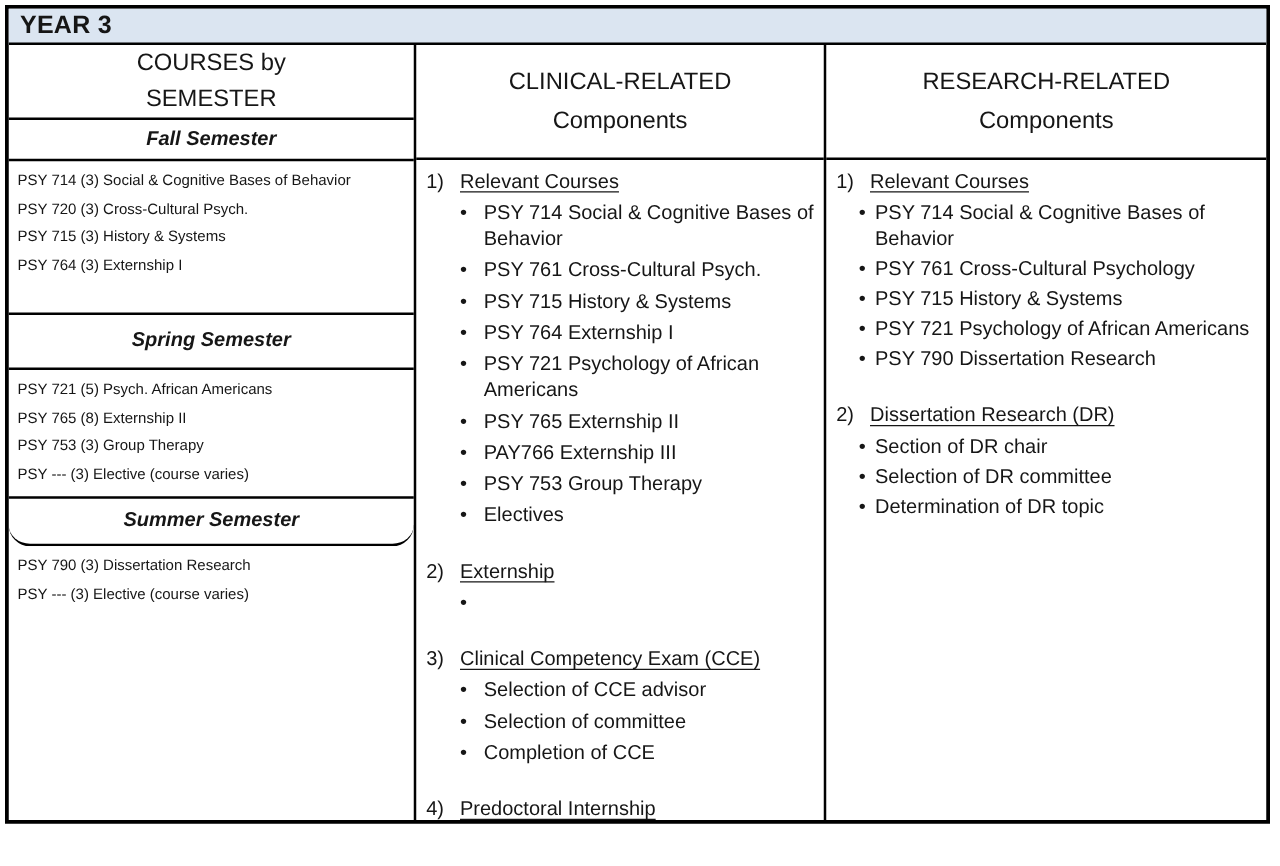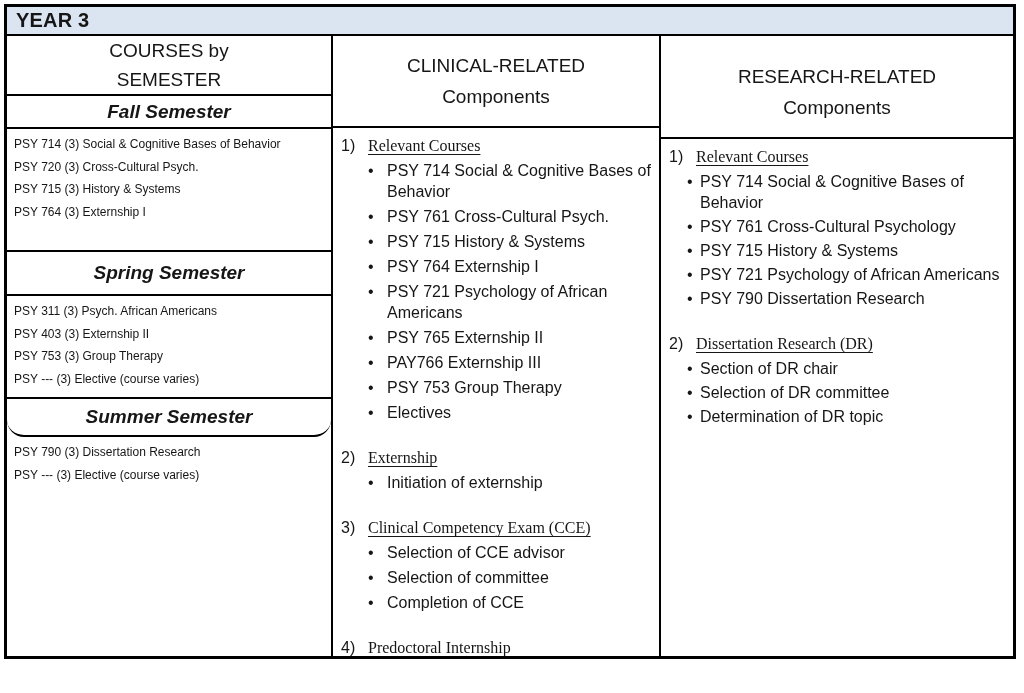--- a/index.html
+++ b/index.html
@@ -29,21 +29,21 @@
     padding-left: 9px;
     font-size: 20px;
     font-weight: bold;
     letter-spacing: 0.2px;
   }
   
   .main-row { flex: 1; display: flex; min-height: 0; }
   .col { display: flex; flex-direction: column; min-width: 0; }
   .col-left   { flex: 0 0 326px; border-right: 2px solid #000; }
   .col-mid    { flex: 0 0 328px; border-right: 2px solid #000; }
-  .col-right  { flex: 1; margin-top: 11px; }
+  .col-right  { flex: 1; }
 
   
   .col-header {
     border-bottom: 2px solid #000;
     display: flex;
     flex-direction: column;
     align-items: center;
     justify-content: center;
     text-align: center;
     font-size: 19px;
@@ -52,21 +52,21 @@
   .col-left .col-header  { flex: 0 0 59px; }
   .col-mid .col-header,
   .col-right .col-header { flex: 0 0 92px; line-height: 31px; }
 
   
   .sem-title {
     border-bottom: 2px solid #000;
     display: flex;
     align-items: center;
     justify-content: center;
-    font-size: 19px;
+    font-size: 16px;
     font-style: italic;
     font-weight: bold;
   }
   .sem-title-0 { flex: 0 0 33px; }
   .sem-title-1 { flex: 0 0 44px; }
   .sem-title-2 { flex: 0 0 38px; border-radius: 17px; }
   .sem-list {
     border-bottom: 2px solid #000;
     padding: 4px 6px 0 7px;
     font-size: 12px;
@@ -82,21 +82,21 @@
     flex: 1;
     padding: 7px 4px 0 8px;
     font-size: 16px;
     line-height: 21px;
     overflow: hidden;
   }
   .group { margin-bottom: 0; }
   .group + .group { margin-top: 24px; }
   .group-head { display: flex; margin-bottom: 4px; }
   .group-num { flex: 0 0 27px; }
-  .group-title { text-decoration: underline; text-underline-offset: 3px; font-family: Liberation Serif, serif; }
+  .group-title { text-decoration: underline; text-underline-offset: 3px; }
   .bullet-row { display: flex; margin-bottom: 4px; }
   .col-mid .bullet-row { padding-left: 27px; }
   .col-mid .dot { flex: 0 0 19px; }
   .col-right .bullet-row { padding-left: 18px; }
   .col-right .dot { flex: 0 0 13px; }
   .col-right .col-body .bullet-row { margin-bottom: 3px; }
   .bullet-text { flex: 1; min-width: 0; }
 </style>
 </head>
 <body>
@@ -117,22 +117,22 @@
 
     <div class="sem-title sem-title-0">Fall Semester</div>
         <div class="sem-list sem-list-0">
           <div class="course-line">PSY 714 (3) Social &amp; Cognitive Bases of Behavior</div>
           <div class="course-line">PSY 720 (3) Cross-Cultural Psych.</div>
           <div class="course-line">PSY 715 (3) History &amp; Systems</div>
           <div class="course-line">PSY 764 (3) Externship I</div>
         </div>
         <div class="sem-title sem-title-1">Spring Semester</div>
         <div class="sem-list sem-list-1">
-          <div class="course-line">PSY 311 (3) Psych. African Americans</div>
-          <div class="course-line">PSY 403 (3) Externship II</div>
+          <div class="course-line">PSY 721 (5) Psych. African Americans</div>
+          <div class="course-line">PSY 765 (8) Externship II</div>
           <div class="course-line">PSY 753 (3) Group Therapy</div>
           <div class="course-line">PSY --- (3) Elective (course varies)</div>
         </div>
         <div class="sem-title sem-title-2">Summer Semester</div>
         <div class="sem-list sem-list-2">
           <div class="course-line">PSY 790 (3) Dissertation Research</div>
           <div class="course-line">PSY --- (3) Elective (course varies)</div>
         </div>
       </div>
 
@@ -184,21 +184,20 @@
               <span class="bullet-text">Electives</span>
             </div>
           </div>
           <div class="group">
             <div class="group-head">
               <span class="group-num">2)</span>
               <span class="group-title">Externship</span>
             </div>
             <div class="bullet-row">
               <span class="dot">•</span>
-              <span class="bullet-text">Initiation of externship</span>
             </div>
           </div>
           <div class="group">
             <div class="group-head">
               <span class="group-num">3)</span>
               <span class="group-title">Clinical Competency Exam (CCE)</span>
             </div>
             <div class="bullet-row">
               <span class="dot">•</span>
               <span class="bullet-text">Selection of CCE advisor</span>

